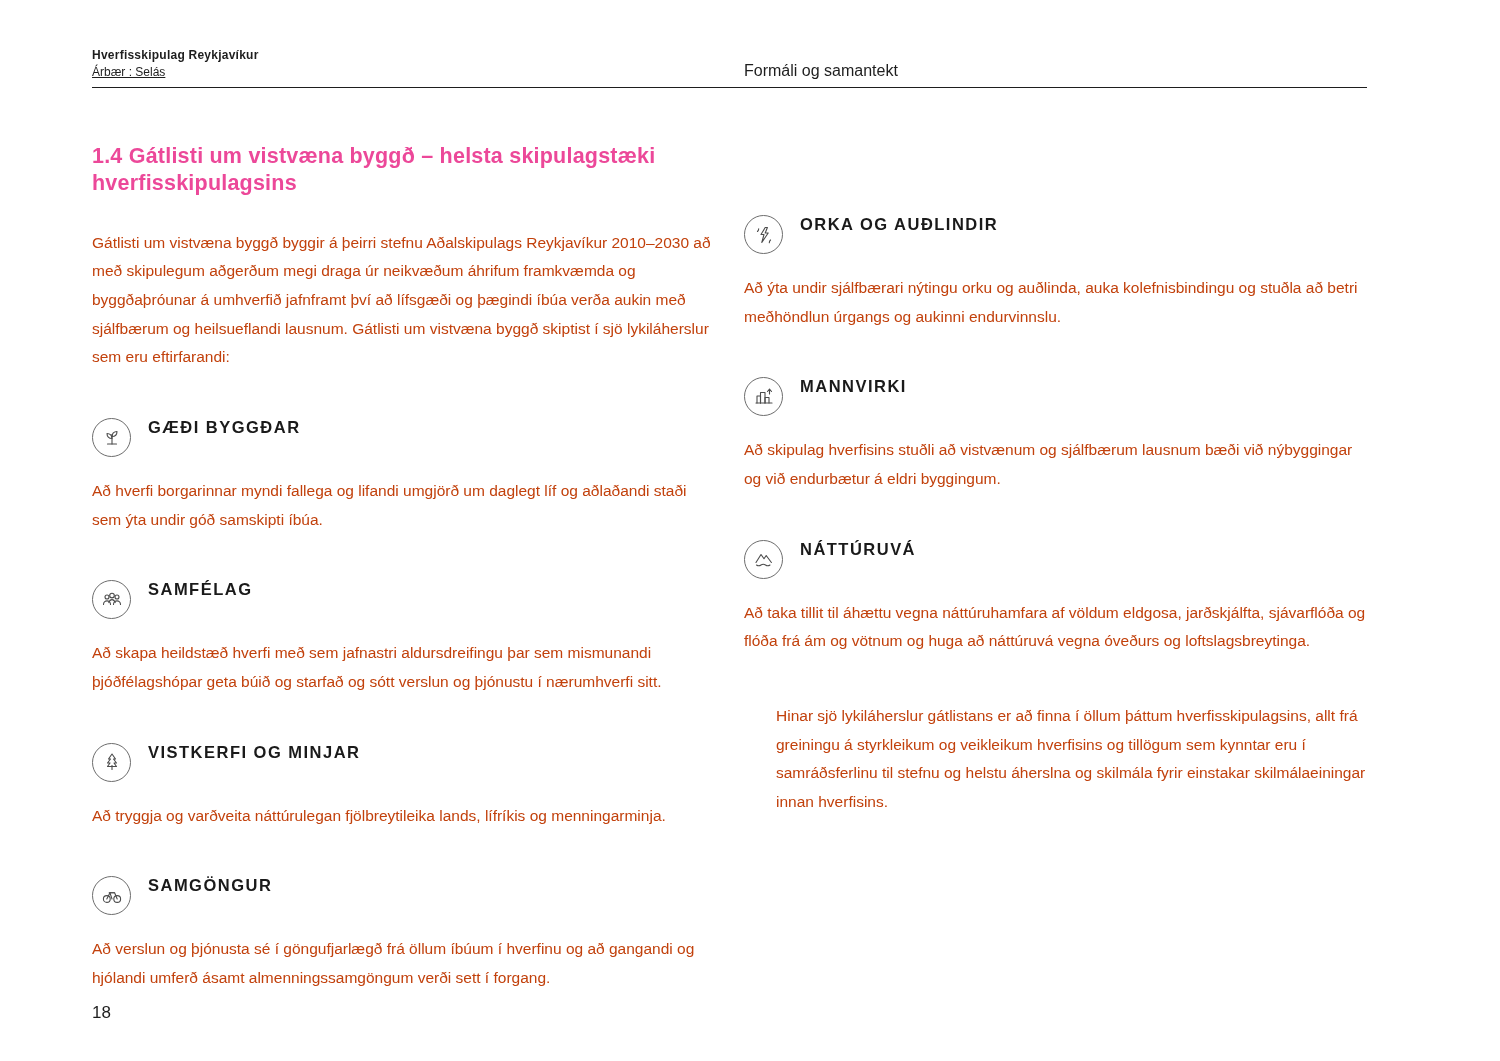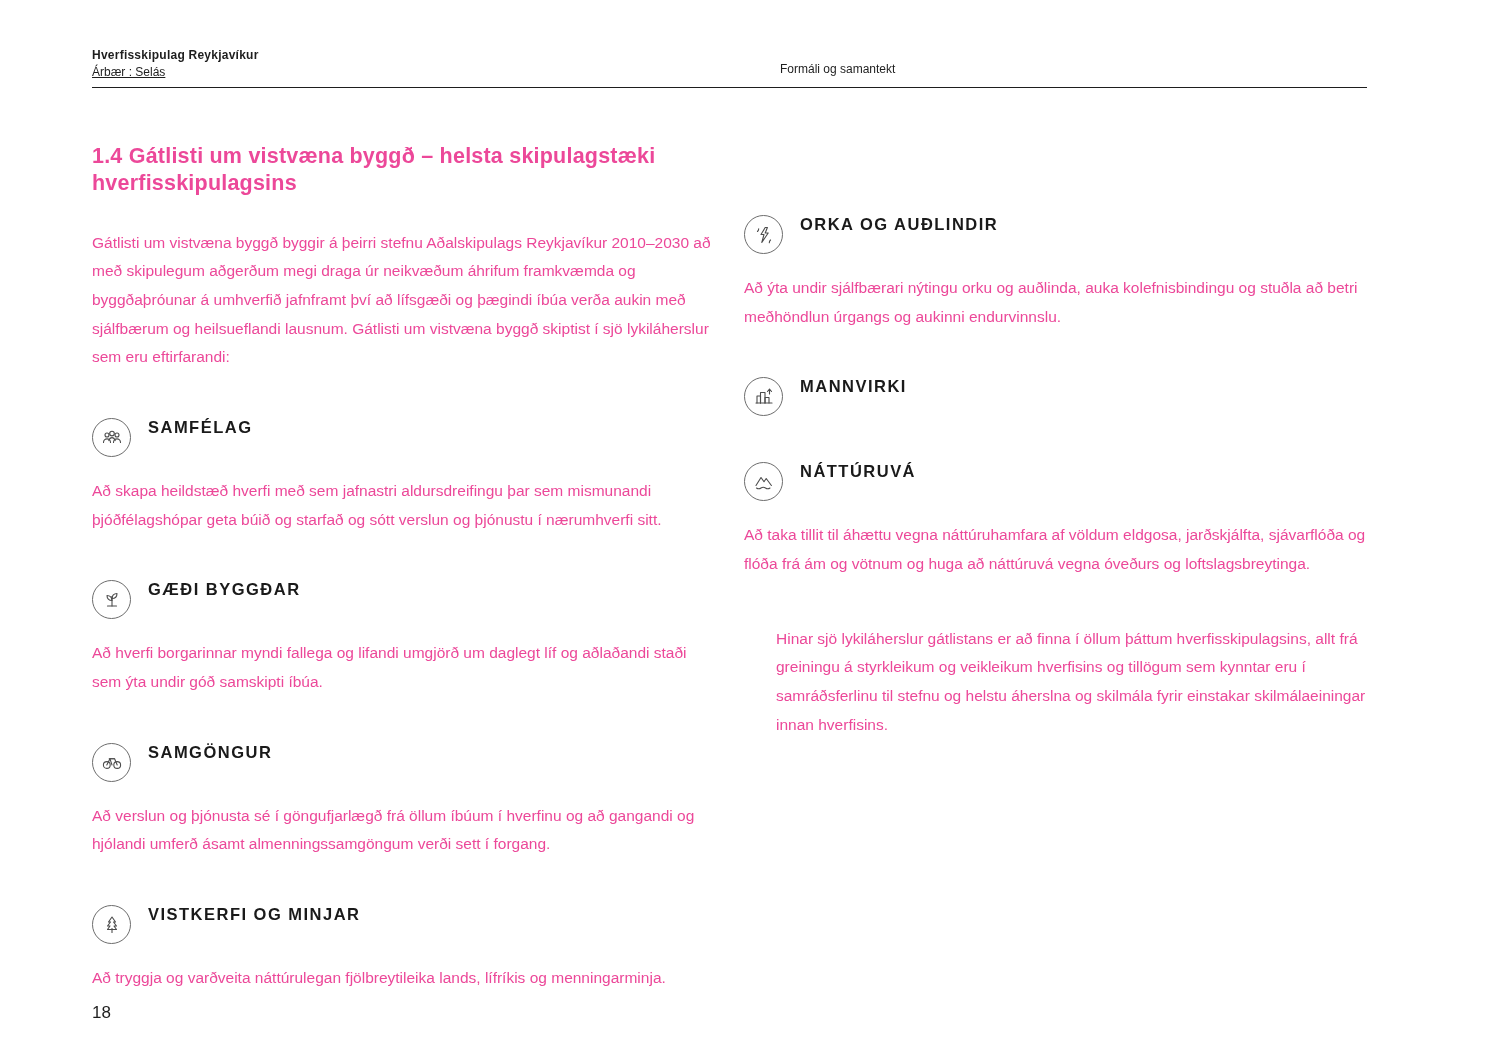--- a/index.html
+++ b/index.html
@@ -8,33 +8,33 @@
     background: #ffffff;
     font-family: "Liberation Sans", "DejaVu Sans", sans-serif;
     color: #1e1e1e;
   }
   .page { position: relative; width: 1500px; height: 1061px; overflow: hidden; }
 
   
   .header-left { position: absolute; left: 92px; top: 48px; }
   .header-left .h-title { font-size: 12px; font-weight: bold; letter-spacing: 0.02em; }
   .header-left .h-sub { font-size: 12px; margin-top: 3px; text-decoration: underline; }
-  .header-right { position: absolute; left: 744px; top: 62px; font-size: 12px; margin-left: 36px; }
+  .header-right { position: absolute; left: 744px; top: 62px; font-size: 16px; }
   .header-rule { position: absolute; left: 92px; right: 133px; top: 87px; border-top: 1.6px solid #1e1e1e; }
 
   
   .col-left  { position: absolute; left: 92px;  top: 143px; width: 620px; }
   .col-right { position: absolute; left: 744px; top: 215px; width: 624px; }
 
   .page-title {
     font-size: 21.5px; font-weight: bold; line-height: 1.25;
     letter-spacing: 0.01em; margin-bottom: 32px; color: #ec4899;
   }
   p.body {
-    font-size: 15.5px; line-height: 1.85; color: #ec4899;
+    font-size: 15.5px; line-height: 1.85; color: #c2410c;
   }
   .intro { margin-bottom: 46px; }
 
   
   .item { margin-bottom: 46px; }
   .item-head { display: flex; gap: 17px; margin-bottom: 20px; }
   .icon-circle {
     width: 39px; height: 39px; border-radius: 50%;
     border: 1px solid #6d6d6d; flex: 0 0 39px;
     display: flex; align-items: center; justify-content: center;
@@ -60,75 +60,75 @@
   <div class="header-rule"></div>
 
   <div class="col-left">
     <h1 class="page-title">1.4 Gátlisti um vistvæna byggð – helsta skipulagstæki hverfisskipulagsins</h1>
     <p class="body intro">Gátlisti um vistvæna byggð byggir á þeirri stefnu Aðalskipulags Reykjavíkur 2010–2030 að með skipulegum aðgerðum megi draga úr neikvæðum áhrifum framkvæmda og byggðaþróunar á umhverfið jafnframt því að lífsgæði og þægindi íbúa verða aukin með sjálfbærum og heilsueflandi lausnum. Gátlisti um vistvæna byggð skiptist í sjö lykiláherslur sem eru eftirfarandi:</p>
 
     <section class="item">
       <div class="item-head">
         <span class="icon-circle">
           <svg viewBox="0 0 24 24">
+            <path d="M12 18V8.5"></path>
+            <path d="M12 12.5C8.8 12.5 7 10.6 7 7.5c3.2 0 5 1.9 5 5z"></path>
+            <path d="M12 10.5c3.2 0 5-1.9 5-5-3.2 0-5 1.9-5 5z"></path>
+            <path d="M7.5 18h9"></path>
+          </svg>
+        </span>
+        <h3 class="item-title">GÆÐI BYGGÐAR</h3>
+      </div>
+      <p class="body">Að hverfi borgarinnar myndi fallega og lifandi umgjörð um daglegt líf og aðlaðandi staði sem ýta undir góð samskipti íbúa.</p>
+    </section>
+
+    <section class="item">
+      <div class="item-head">
+        <span class="icon-circle">
+          <svg viewBox="0 0 24 24">
             <circle cx="7" cy="9" r="2"></circle>
             <circle cx="17" cy="9" r="2"></circle>
             <circle cx="12" cy="7.6" r="2.3"></circle>
             <path d="M3.5 16.5c0-2 1.6-3.6 3.5-3.6s3.5 1.6 3.5 3.6"></path>
             <path d="M13.5 16.5c0-2 1.6-3.6 3.5-3.6s3.5 1.6 3.5 3.6"></path>
             <path d="M8.8 14.6c.6-1.9 1.7-3 3.2-3s2.6 1.1 3.2 3"></path>
           </svg>
         </span>
         <h3 class="item-title">SAMFÉLAG</h3>
       </div>
       <p class="body">Að skapa heildstæð hverfi með sem jafnastri aldursdreifingu þar sem mismunandi þjóðfélagshópar geta búið og starfað og sótt verslun og þjónustu í nærumhverfi sitt.</p>
     </section>
 
     <section class="item">
       <div class="item-head">
         <span class="icon-circle">
           <svg viewBox="0 0 24 24">
-            <path d="M12 18V8.5"></path>
-            <path d="M12 12.5C8.8 12.5 7 10.6 7 7.5c3.2 0 5 1.9 5 5z"></path>
-            <path d="M12 10.5c3.2 0 5-1.9 5-5-3.2 0-5 1.9-5 5z"></path>
-            <path d="M7.5 18h9"></path>
+            <path d="M12 19.5v-4"></path>
+            <path d="M12 4l3.5 5h-2l3 4h-2.5l2.5 3.5H7.5L10 13H7.5l3-4h-2z"></path>
           </svg>
         </span>
-        <h3 class="item-title">GÆÐI BYGGÐAR</h3>
+        <h3 class="item-title">VISTKERFI OG MINJAR</h3>
       </div>
-      <p class="body">Að hverfi borgarinnar myndi fallega og lifandi umgjörð um daglegt líf og aðlaðandi staði sem ýta undir góð samskipti íbúa.</p>
+      <p class="body">Að tryggja og varðveita náttúrulegan fjölbreytileika lands, lífríkis og menningarminja.</p>
     </section>
 
     <section class="item">
       <div class="item-head">
         <span class="icon-circle">
           <svg viewBox="0 0 24 24">
             <circle cx="6.8" cy="15" r="3.4"></circle>
             <circle cx="17.2" cy="15" r="3.4"></circle>
             <path d="M6.8 15l3.2-6.2h4.6l2.6 6.2"></path>
             <path d="M9.2 8.8h5.2"></path>
             <path d="M12 15l-2-6.2"></path>
           </svg>
         </span>
         <h3 class="item-title">SAMGÖNGUR</h3>
       </div>
       <p class="body">Að verslun og þjónusta sé í göngufjarlægð frá öllum íbúum í hverfinu og að gangandi og hjólandi umferð ásamt almenningssamgöngum verði sett í forgang.</p>
-    </section>
-
-    <section class="item">
-      <div class="item-head">
-        <span class="icon-circle">
-          <svg viewBox="0 0 24 24">
-            <path d="M12 19.5v-4"></path>
-            <path d="M12 4l3.5 5h-2l3 4h-2.5l2.5 3.5H7.5L10 13H7.5l3-4h-2z"></path>
-          </svg>
-        </span>
-        <h3 class="item-title">VISTKERFI OG MINJAR</h3>
-      </div>
-      <p class="body">Að tryggja og varðveita náttúrulegan fjölbreytileika lands, lífríkis og menningarminja.</p>
     </section>
   </div>
 
   <div class="col-right">
 
     <section class="item">
       <div class="item-head">
         <span class="icon-circle">
           <svg viewBox="0 0 24 24">
             <path d="M13.2 4.5l-4.2 7h3l-2.2 8 6.4-9.5h-3l2.2-5.5z"></path>
@@ -146,20 +146,21 @@
           <svg viewBox="0 0 24 24">
             <path d="M5 18v-7h3.5v7"></path>
             <path d="M8.5 18V7.5H13V18"></path>
             <path d="M13 18v-5.5h4V18"></path>
             <path d="M4 18h16"></path>
             <path d="M15.5 6.5L17.5 4l2 2.5M17.5 4.2V9"></path>
           </svg>
         </span>
         <h3 class="item-title">MANNVIRKI</h3>
       </div>
+      <p class="body">Að skipulag hverfisins stuðli að vistvænum og sjálfbærum lausnum bæði við nýbyggingar og við endurbætur á eldri byggingum.</p>
     </section>
 
     <section class="item">
       <div class="item-head">
         <span class="icon-circle">
           <svg viewBox="0 0 24 24">
             <path d="M4 15.5l5-8 3 4.2 2.2-3.2 5.2 7"></path>
             <path d="M4.5 18c1.5 1 3 1 4.5 0s3-1 4.5 0 3 1 4.5 0"></path>
           </svg>
         </span>

